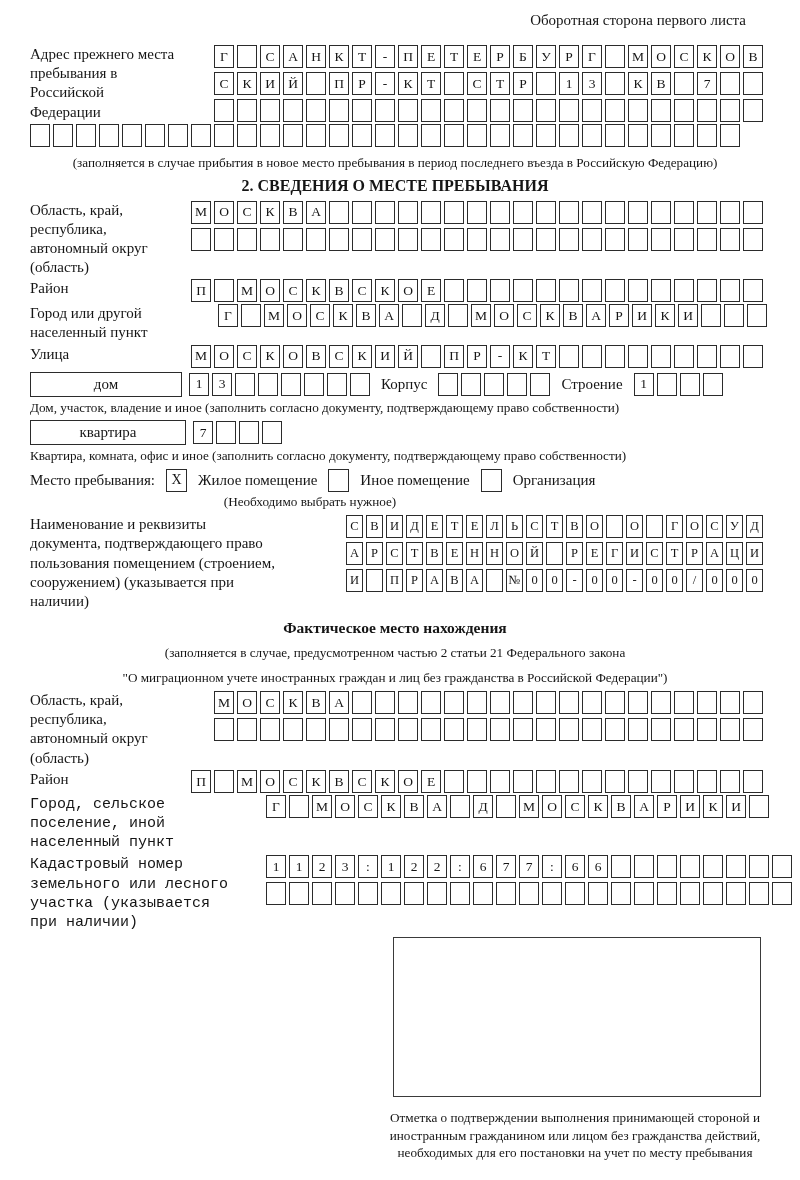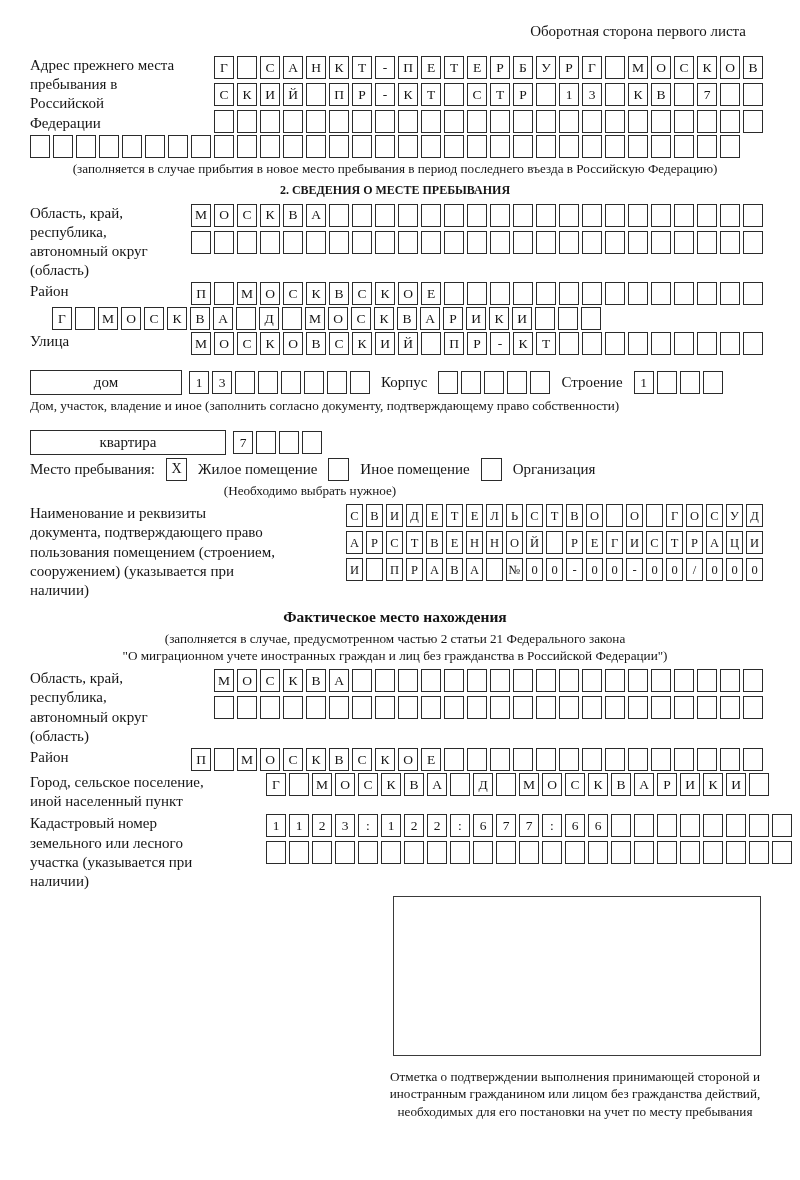--- a/index.html
+++ b/index.html
@@ -2,50 +2,50 @@
 <html><head>
 <meta charset="utf-8">
 <style>
   * { box-sizing: border-box; margin: 0; padding: 0; }
   html, body { background: #ffffff; }
   body {
     width: 800px; height: 1180px; overflow: hidden;
     font-family: "Liberation Serif", "DejaVu Serif", serif;
     color: #151515;
   }
-  .page { width: 800px; height: 1180px; padding: 23px 40px 0 30px; position: relative; }
+  .page { width: 800px; height: 1180px; padding: 12px 40px 0 30px; position: relative; }
 
   .header-note { text-align: right; font-size: 15px; padding-right: 14px; margin-bottom: 16px; }
 
   .row { display: flex; align-items: flex-start; gap: 36px; }
   .label { font-size: 15px; line-height: 1.28; }
   .w125 { width: 125px; min-width: 125px; }
   .w130 { width: 130px; min-width: 130px; }
   .w148 { width: 148px; min-width: 148px; }
-  .w200 { width: 200px; min-width: 200px; }
+  .w200 { width: 200px; min-width: 200px; font-family: Liberation Mono, monospace; }
   .w250 { width: 250px; min-width: 250px; }
 
   .cells { display: flex; gap: 3px; }
   .cells + .cells { margin-top: 4px; }
   .cell {
     width: 20px; min-width: 20px; height: 23px;
     border: 1.5px solid #2b2b2b;
     display: flex; align-items: center; justify-content: center;
     font-size: 13.5px; line-height: 1;
   }
   .cells.narrow .cell { width: 17px; min-width: 17px; height: 23px; font-size: 12.5px; }
 
   .caption { font-size: 13.2px; line-height: 1.25; }
-  .center { text-align: center; }
+  .center { text-align: center; margin-top: 8px; }
   .bold { font-weight: bold; }
 
-  .mb2 { margin-bottom: 2px; } .mb3 { margin-bottom: 3px; } .mb4 { margin-bottom: 15px; }
+  .mb2 { margin-bottom: 2px; } .mb3 { margin-bottom: 3px; } .mb4 { margin-bottom: 4px; }
   .mb5 { margin-bottom: 5px; }
 
-  .s2title { font-size: 12px; margin: 5px 0 6px 0; }
+  .s2title { font-size: 16px; margin: 5px 0 6px 0; }
   .facttitle { font-size: 15.5px; margin: 8px 0 5px 0; }
 
   .widebox {
     border: 1.5px solid #2b2b2b; height: 25px;
     display: flex; align-items: center; justify-content: center;
     font-size: 15px;
   }
   .house-row, .apt-row { display: flex; align-items: center; gap: 7px; }
   .inline-label { font-size: 15px; padding: 0 4px; white-space: nowrap; }
 
@@ -276,20 +276,21 @@
         <span class="cell"></span>
         <span class="cell"></span>
         <span class="cell"></span>
         <span class="cell"></span>
         <span class="cell"></span>
         <span class="cell"></span>
       </div>
   </div>
 
   <div class="row mb2">
+    <div class="label w130">Город или другой населенный пункт</div>
     <div class="cells ml22">
         <span class="cell">Г</span>
         <span class="cell"></span>
         <span class="cell">М</span>
         <span class="cell">О</span>
         <span class="cell">С</span>
         <span class="cell">К</span>
         <span class="cell">В</span>
         <span class="cell">А</span>
         <span class="cell"></span>
@@ -366,28 +367,29 @@
     <div class="cells">
         <span class="cell">1</span>
         <span class="cell"></span>
         <span class="cell"></span>
         <span class="cell"></span>
       </div>
   </div>
   <div class="caption mb4">Дом, участок, владение и иное (заполнить согласно документу, подтверждающему право собственности)</div>
 
   <div class="apt-row mb3">
-    <div class="widebox" style="width:196px">квартира</div>
+    <div class="widebox" style="width:156px">квартира</div>
     <div class="cells">
         <span class="cell">7</span>
         <span class="cell"></span>
         <span class="cell"></span>
         <span class="cell"></span>
       </div>
   </div>
+  <div class="caption mb4">Квартира, комната, офис и иное (заполнить согласно документу, подтверждающему право собственности)</div>
 
   <div class="stay-row mb2">
     <span class="opt">Место пребывания:</span>
     <span class="checkbox">X</span>
     <span class="opt">Жилое помещение</span>
     <span class="checkbox"></span>
     <span class="opt">Иное помещение</span>
     <span class="checkbox"></span>
     <span class="opt">Организация</span>
   </div>

